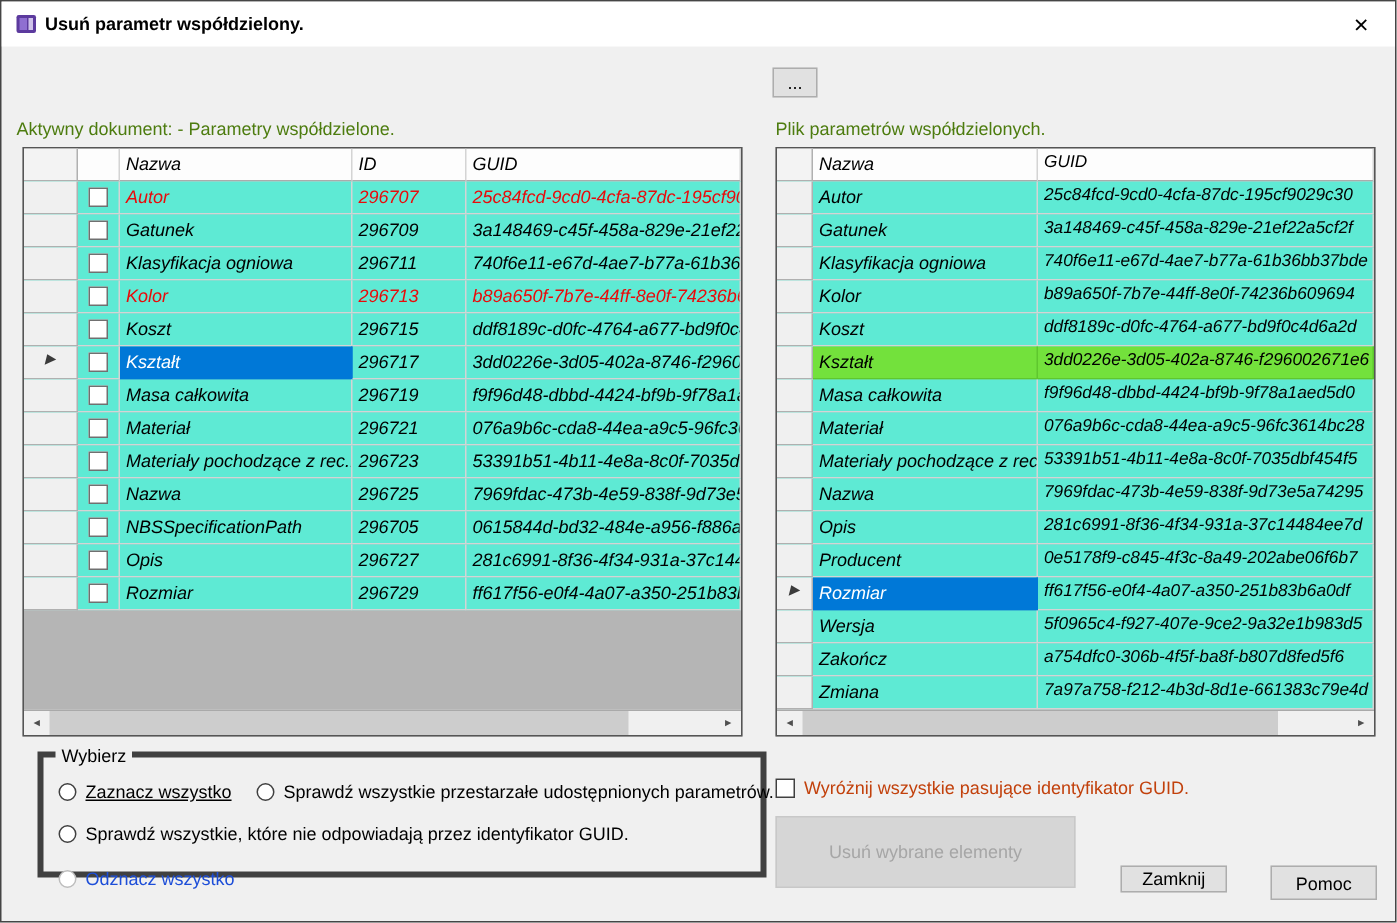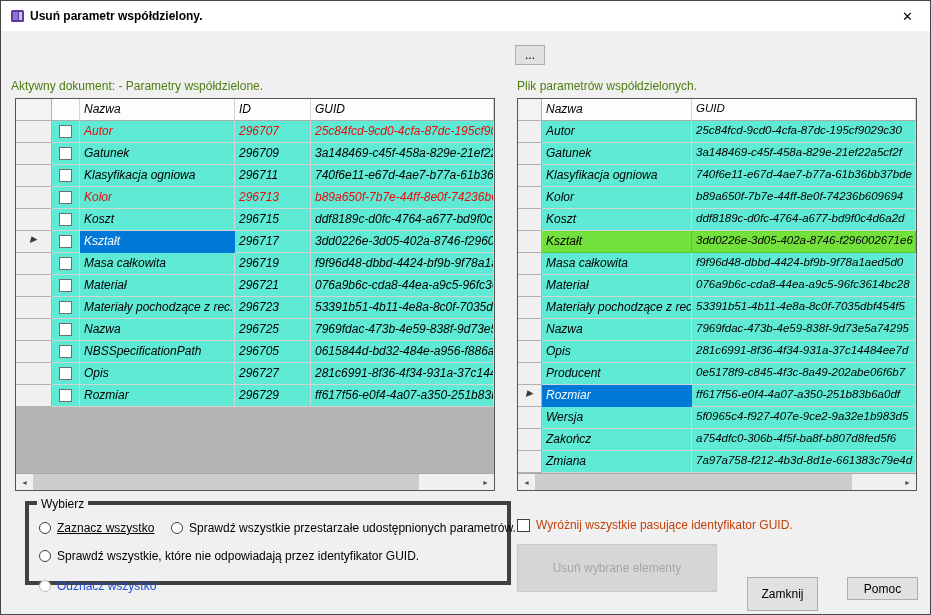--- a/index.html
+++ b/index.html
@@ -13,21 +13,21 @@
   .app-icon { width: 16px; height: 16px; margin-left: 9px; flex: none; }
   .title { margin-left: 4px; color: #000; white-space: nowrap; font-weight: bold; }
   .close-btn { position: absolute; right: 0; top: 0; width: 45px; height: 30px; display: flex; align-items: center; justify-content: center; font-size: 13px; color: #000; cursor: default; }
 
   .section-label { position: absolute; color: #4d7c0f; white-space: nowrap; }
   .left-label  { left: 10px;  top: 78px; }
   .right-label { left: 516px; top: 78px; }
 
   .btn { position: absolute; background: #e1e1e1; border: 1px solid #adadad; font-family: inherit; font-size: 12px; color: #000; text-align: center; padding: 0; }
   .browse { left: 514px; top: 44px; width: 30px; height: 20px; }
-  .zamknij { left: 746px; top: 576px; width: 71px; height: 34px; }
+  .zamknij { left: 746px; top: 576px; width: 71px; height: 18px; }
   .pomoc   { left: 846px; top: 576px; width: 71px; height: 23px; }
   .delete-btn { left: 516px; top: 543px; width: 200px; height: 48px; background: #d6d6d6; color: #a6a6a6; border: 1px solid #c8c8c8; }
 
   
   .dgv { position: absolute; border: 1px solid #555555; background: #b5b5b5; display: flex; flex-direction: column; overflow: hidden; font-style: italic; }
   .left-dgv  { left: 14px;  top: 97px; width: 480px; height: 393px; }
   .right-dgv { left: 516px; top: 97px; width: 400px; height: 393px; }
 
   .thead { display: flex; flex: none; height: 22px; background: #fdfdfd; }
   .th { padding: 3px 4px; border-right: 1px solid #d4d4d4; border-bottom: 1px solid #ababab; white-space: nowrap; overflow: hidden; color: #000; }

